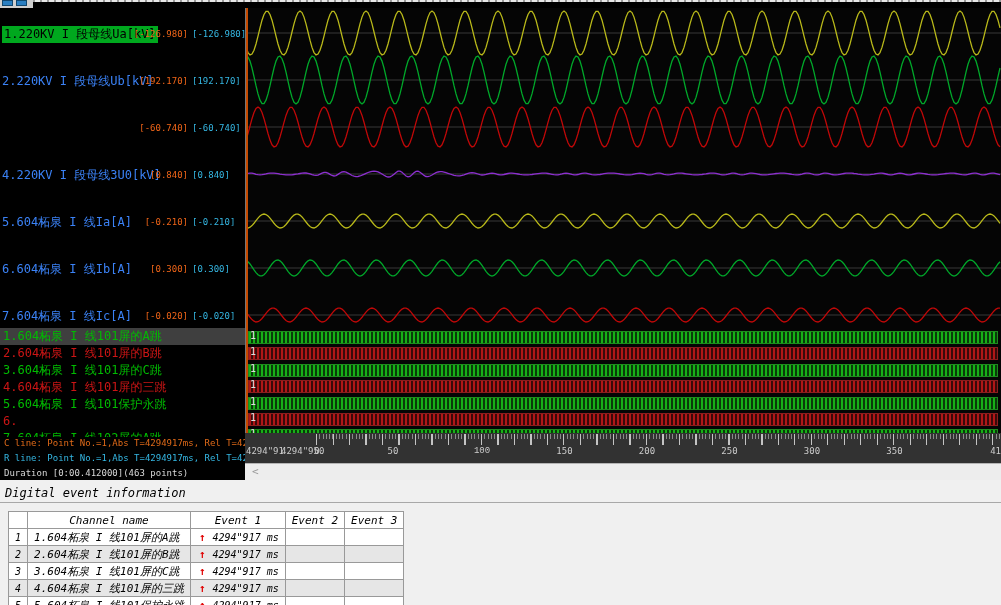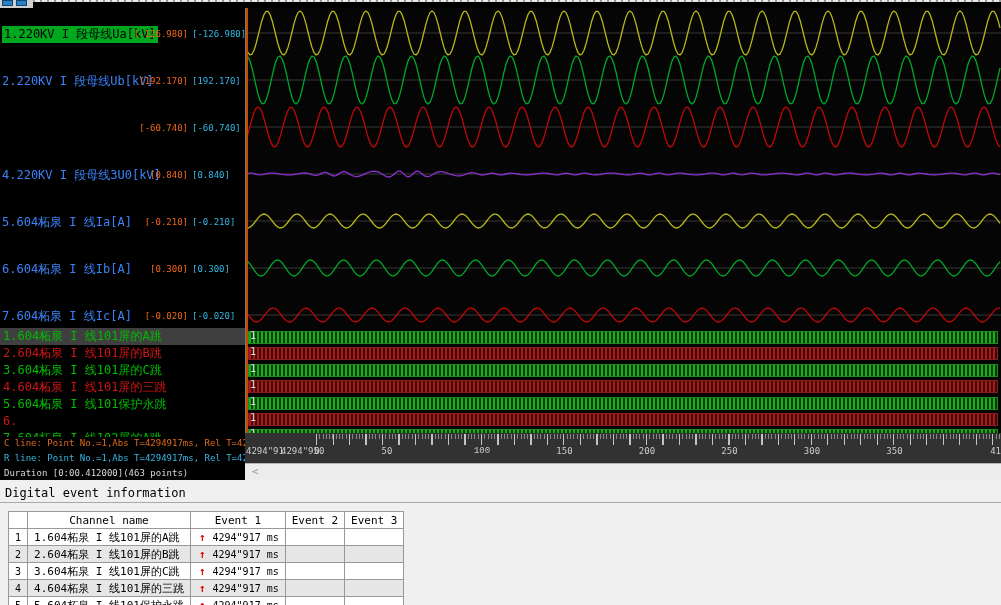--- a/index.html
+++ b/index.html
@@ -43,21 +43,21 @@
     background-image:repeating-linear-gradient(90deg,#c4c4c4 0 1px,transparent 1px 16.5px),
                      repeating-linear-gradient(90deg,#8a8a8a 0 1px,transparent 1px 3.3px);
     background-size:100% 11px,100% 5px;background-repeat:no-repeat,no-repeat;background-position:71px 0,71px 0;}
   .ruler-tick-label{position:absolute;top:13px;transform:translateX(-50%);font-size:9px;color:#cccccc;}
   .ruler-edge{position:absolute;top:13px;font-size:9px;color:#cccccc;white-space:nowrap;}
   .re0{left:1px;} .re1{left:36px;} .re-part{right:0;}
   .scrollbar{position:absolute;left:245px;top:463px;width:756px;height:17px;background:#ededed;
              border-top:1px solid #b5b5b5;box-sizing:border-box;}
   .scroll-btn{position:absolute;left:7px;top:1px;font-size:11px;color:#999;}
   
-  .bottom-panel{position:absolute;left:0;top:480px;width:1001px;height:125px;background:#f0f0f0;color:#000;}
+  .bottom-panel{position:absolute;left:0;top:480px;width:1001px;height:125px;background:#f0f0f0;color:#000;font-style:italic;}
   .panel-title{position:absolute;left:5px;top:6px;font-size:12px;}
   .panel-rule{position:absolute;left:0;top:22px;width:100%;height:1px;background:#a8a8a8;}
   .event-table{position:absolute;left:8px;top:31px;border-collapse:collapse;background:#fff;
                font-size:11px;table-layout:fixed;}
   .event-table th,.event-table td{border:1px solid #999;height:17px;padding:0 6px;overflow:hidden;
                white-space:nowrap;box-sizing:border-box;font-weight:normal;}
   .event-table th{text-align:center;font-size:11px;}
   .event-table tr.alt{background:#e6e6e6;}
   .c-no{text-align:center;font-size:10px;}
   .c-e1{font-size:10px;}
@@ -185,21 +185,21 @@
       </div>
   </div>
   <div class="cursor-line"></div>
 
   <div class="ruler">
     <div class="ruler-ticks"></div>
     <span class="ruler-edge re0">4294"91</span>
     <span class="ruler-edge re1">4294"950</span>
     <span class="ruler-edge re-part">41</span>
   <span class="ruler-tick-label" style="left: 72px;">0</span>
-      <span class="ruler-tick-label" style="left: 142px;">50</span>
+      <span class="ruler-tick-label" style="left: 148px;">50</span>
       <span class="ruler-tick-label" style="left: 237px; font-family: Liberation Mono, monospace;">100</span>
       <span class="ruler-tick-label" style="left: 319.5px;">150</span>
       <span class="ruler-tick-label" style="left: 402px;">200</span>
       <span class="ruler-tick-label" style="left: 484.5px;">250</span>
       <span class="ruler-tick-label" style="left: 567px;">300</span>
       <span class="ruler-tick-label" style="left: 649.5px;">350</span>
     </div>
 
   <div class="scrollbar">
     <span class="scroll-btn">&lt;</span>

